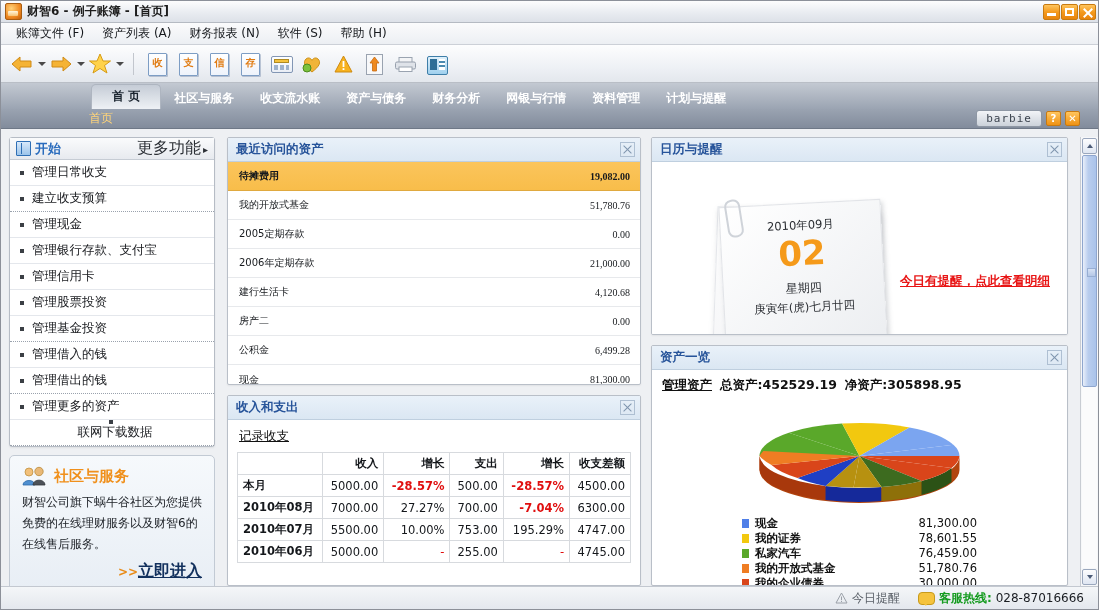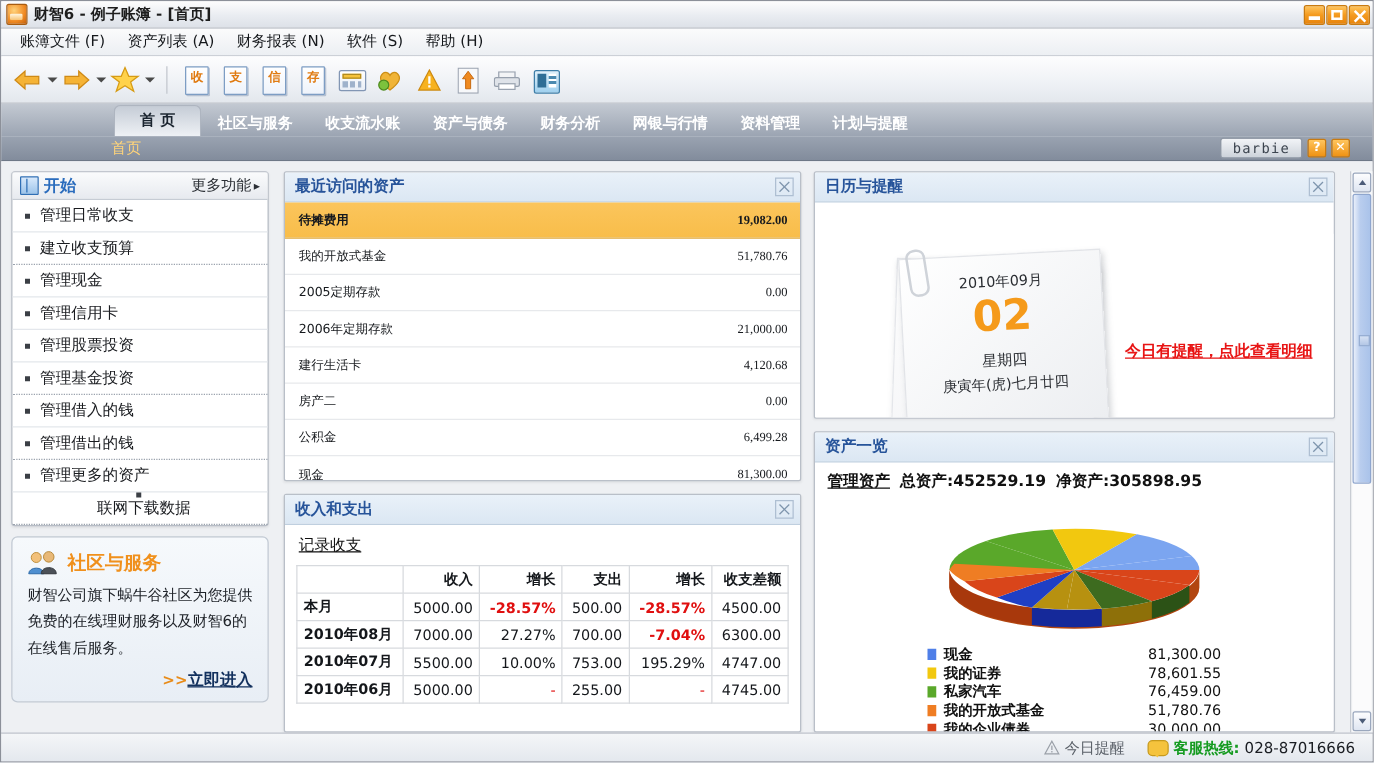--- a/index.html
+++ b/index.html
@@ -160,21 +160,21 @@
     height:22px;display:flex;align-items:center;padding:0 6px;box-sizing:border-box;
     background:linear-gradient(#fafbfc,#e7eaef);
     border-bottom:1px solid #c6ccd4;
   }
   .start-head .ic{
     width:13px;height:13px;margin-right:4px;border:1px solid #2f6fb5;
     background:linear-gradient(#d8e9fb,#9cc4ea);border-radius:1px;position:relative;
   }
   .start-head .ic:after{content:"";position:absolute;left:4px;top:1px;width:1px;height:11px;background:#2f6fb5;}
   .start-title{color:#2a6cbd;font-size:13px;font-weight:bold;}
-  .more-fn{margin-left:auto;font-size:12px;color:#2b2f35;}
+  .more-fn{margin-left:auto;font-size:16px;color:#2b2f35;}
   .more-fn:after{content:"\25B8";margin-left:2px;font-size:10px;}
   .task-list{padding:0;}
   .task-item{
     height:26px;display:flex;align-items:center;padding:0 4px 0 10px;box-sizing:border-box;
     border-bottom:1px solid #e4e7ec;font-size:12.5px;color:#1a1c20;cursor:default;
   }
   .task-item.dotted{border-bottom:1px dotted #9aa2ad;}
   .task-item:last-child{border-bottom:1px dotted #9aa2ad;flex-direction:column;}
   .task-item .bullet{
     width:4px;height:4px;background:#3b3f45;margin-right:8px;flex:0 0 4px;
@@ -182,21 +182,21 @@
   .svc-box{
     background:linear-gradient(#f6f9fc,#e8eef5);
     border:1px solid #c2cad4;border-radius:5px;
     padding:10px 12px 8px;box-sizing:border-box;
   }
   .svc-head{display:flex;align-items:center;margin-bottom:6px;}
   .svc-people{width:26px;height:20px;position:relative;margin-right:6px;flex:0 0 26px;}
   .svc-title{color:#f0901c;font-size:15px;font-weight:bold;}
   .svc-text{font-size:12px;color:#20242a;line-height:21px;}
   .svc-link{text-align:right;margin-top:6px;}
-  .svc-link a{color:#12305d;font-size:13px;font-weight:bold;text-decoration:underline;}
+  .svc-link a{color:#12305d;font-size:16px;font-weight:bold;text-decoration:underline;}
   .svc-link .arrows{color:#e88b18;font-weight:bold;}
 
   
   .centercol{flex:1 1 auto;display:flex;gap:10px;padding:8px 0 0 6px;box-sizing:border-box;min-width:0;}
   .col-mid{width:414px;flex:0 0 414px;display:flex;flex-direction:column;gap:10px;}
   .col-right{flex:1 1 auto;display:flex;flex-direction:column;gap:10px;min-width:0;padding-right:2px;}
 
   .panel{
     background:#fff;border:1px solid #b9bfc8;border-radius:2px;
     box-shadow:0 1px 2px rgba(0,0,0,.06);
@@ -463,20 +463,24 @@
               <span class="bullet"></span>
               <span>管理日常收支</span>
             </div>
           <div class="task-item dotted">
               <span class="bullet"></span>
               <span>建立收支预算</span>
             </div>
           <div class="task-item">
               <span class="bullet"></span>
               <span>管理现金</span>
+            </div>
+          <div class="task-item">
+              <span class="bullet"></span>
+              <span>管理银行存款、支付宝</span>
             </div>
           <div class="task-item">
               <span class="bullet"></span>
               <span>管理信用卡</span>
             </div>
           <div class="task-item">
               <span class="bullet"></span>
               <span>管理股票投资</span>
             </div>
           <div class="task-item dotted">

